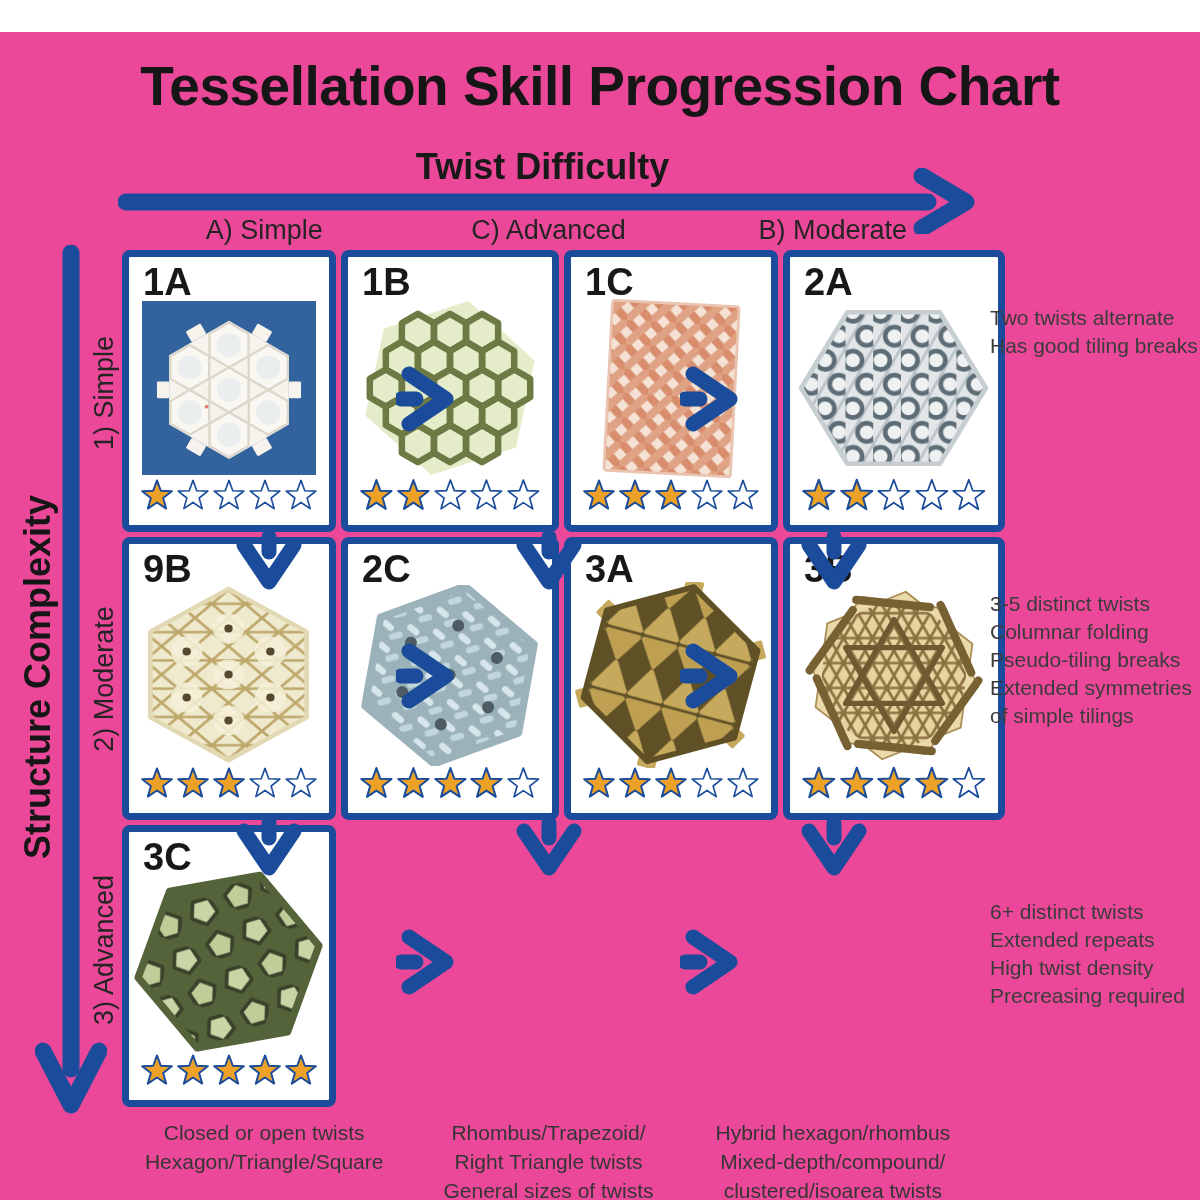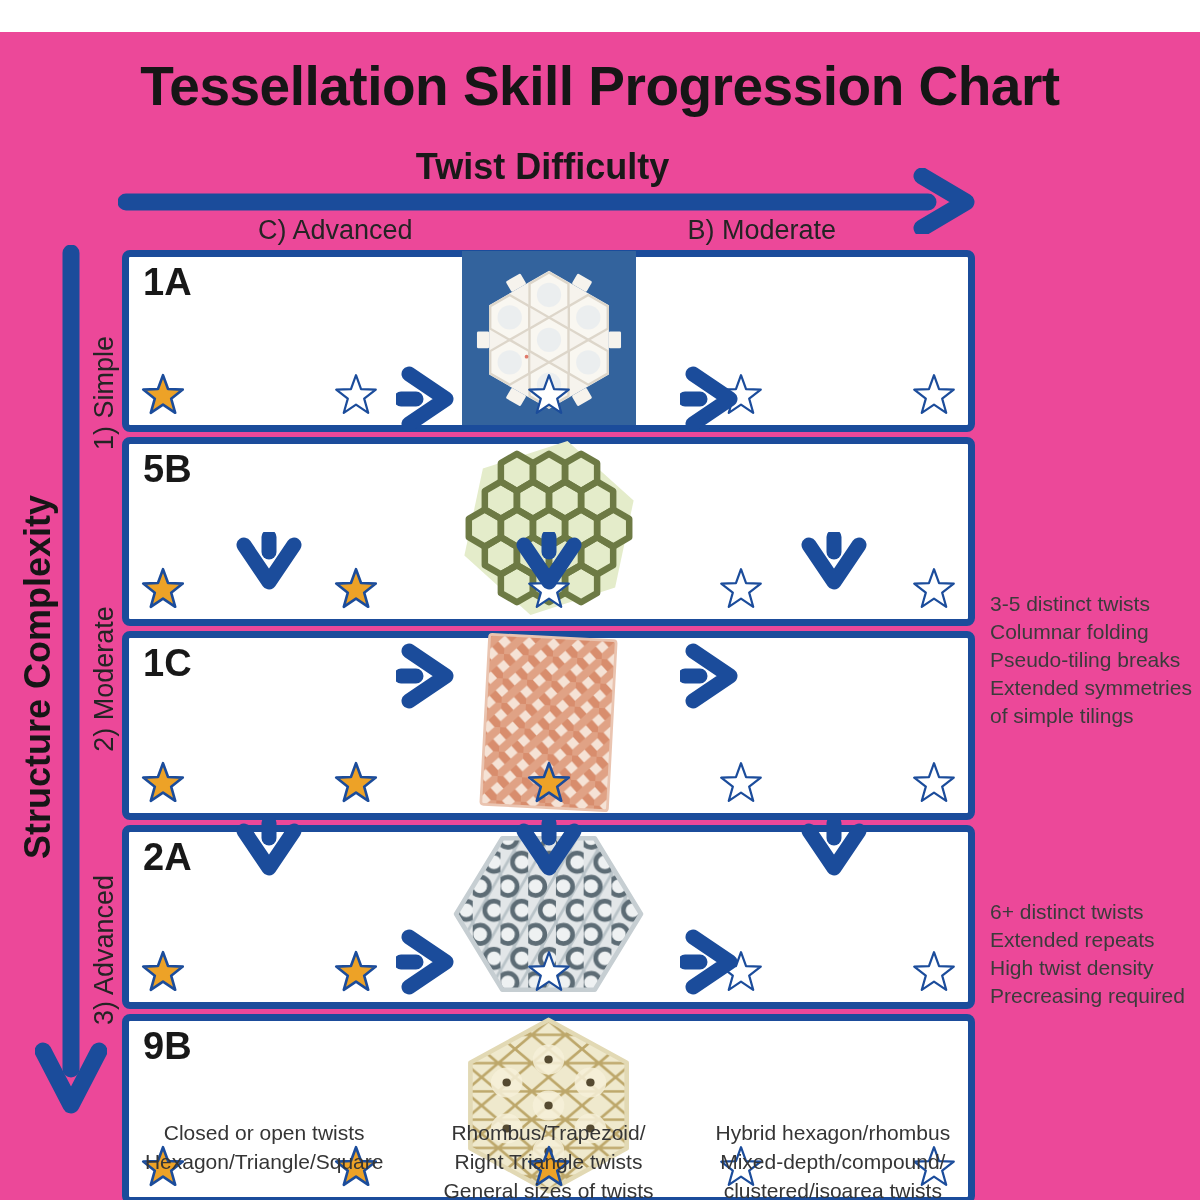--- a/index.html
+++ b/index.html
@@ -11,21 +11,21 @@
         font-size:36px;font-weight:800;color:#191919;}
   .axis-arrow{position:absolute;}
   .axis-arrow path{stroke:var(--accent-blue);stroke-width:17;fill:none;
         stroke-linecap:round;stroke-linejoin:round;}
   .col-labels{position:absolute;top:183px;left:122px;width:853px;display:flex;}
   .col-labels div{flex:1;text-align:center;font-size:27px;font-weight:500;color:#242424;}
   .v-label{position:absolute;transform:translate(-50%,-50%) rotate(-90deg);white-space:nowrap;}
   .y-axis-title{font-size:36px;font-weight:800;color:#161616;}
   .row-label{font-size:27px;font-weight:500;color:#242424;}
   .grid{position:absolute;left:122px;top:218px;width:853px;height:857px;display:grid;
-        grid-template-columns:repeat(1,1fr);grid-template-rows:repeat(3,1fr);gap:5px;box-sizing:border-box;border-radius:19px;}
+        grid-template-columns:repeat(4,1fr);grid-template-rows:repeat(3,1fr);gap:5px;box-sizing:border-box;border-radius:19px;}
   .cell{border:7px solid var(--accent-blue);border-radius:8px;background:#fff;position:relative;
         display:flex;align-items:center;justify-content:center;box-sizing:border-box;}
   .cell-label{position:absolute;top:4px;left:14px;font-size:38px;font-weight:800;color:#181818;}
   .tess{margin-top:-6px;}
   .stars{position:absolute;left:10px;right:10px;bottom:5px;display:flex;justify-content:space-between;}
   .star{width:48px;height:48px;}
   .star path{stroke:var(--accent-blue);stroke-width:1.3;stroke-linejoin:round;}
   .star.filled path{fill:var(--star-fill);}
   .star.empty path{fill:#ffffff;stroke-width:1.1;}
   .arrow{position:absolute;}
@@ -42,20 +42,21 @@
 <div class="page">
 
   <div class="page-title">Tessellation Skill Progression Chart</div>
 
   <div class="x-axis-title">Twist Difficulty</div>
   <svg class="axis-arrow" style="left:118px;top:136px" width="862" height="66" viewBox="0 0 862 66">
     <path d="M8,34 L810,34"></path>
       <path d="M804,8 L848,34 L804,60"></path>
   </svg>
   <div class="col-labels">
+    <div>A) Simple</div>
     <div>C) Advanced</div>
     <div>B) Moderate</div>
   </div>
 
   <svg class="axis-arrow" style="left:35px;top:213px" width="72" height="870" viewBox="0 0 72 870">
     <path d="M36,8 L36,824"></path>
       <path d="M8,806 L36,860 L64,806"></path>
   </svg>
   <div class="v-label y-axis-title" style="left:38px;top:645px">Structure Complexity</div>
   <div class="v-label row-label" style="left:104px;top:361px">1) Simple</div>
@@ -116,21 +117,21 @@
           <svg class="star empty" viewBox="0 0 24 24">
             <path d="M12 1.6 L14.53 8.52 L21.89 8.79 L16.09 13.33 L18.11 20.41 L12 16.3 L5.89 20.41 L7.91 13.33 L2.11 8.79 L9.47 8.52 Z"></path>
           </svg>
           <svg class="star empty" viewBox="0 0 24 24">
             <path d="M12 1.6 L14.53 8.52 L21.89 8.79 L16.09 13.33 L18.11 20.41 L12 16.3 L5.89 20.41 L7.91 13.33 L2.11 8.79 L9.47 8.52 Z"></path>
           </svg>
         </div>
     </div>
 
     <div class="cell">
-      <div class="cell-label">5B</div>
+      <div class="cell-label">1B</div>
       <svg class="tess" width="204" height="181" viewBox="0 0 220 195">
         <defs>
             <path id="hx20" d="M0,-20 L17.3,-10 L17.3,10 L0,20 L-17.3,10 L-17.3,-10 Z"></path>
           </defs>
         <g transform="translate(110,97)">
           <path transform="rotate(12)" d="M0,-96 L83.1,-48 L83.1,48 L0,96 L-83.1,48 L-83.1,-48 Z" fill="#e4ecca"></path>
           <g fill="none" stroke="#6d7a44" stroke-width="7" stroke-linejoin="round">
             <use href="#hx20"></use>
               <use href="#hx20" transform="translate(34.6,0)"></use>
               <use href="#hx20" transform="translate(-34.6,0)"></use>
@@ -496,20 +497,22 @@
       </svg></div>
   <div class="arrow" style="left:514px;top:786px"><svg width="70" height="62" viewBox="0 0 70 62">
         <path d="M35 5 L35 20"></path>
         <path d="M10 13 L35 50 L60 13"></path>
       </svg></div>
   <div class="arrow" style="left:799px;top:786px"><svg width="70" height="62" viewBox="0 0 70 62">
         <path d="M35 5 L35 20"></path>
         <path d="M10 13 L35 50 L60 13"></path>
       </svg></div>
 
+  <div class="note right-note" style="top:272px">Two twists alternate
+Has good tiling breaks</div>
   <div class="note right-note" style="top:558px">3-5 distinct twists
 Columnar folding
 Pseudo-tiling breaks
 Extended symmetries
 of simple tilings</div>
   <div class="note right-note" style="top:866px">6+ distinct twists
 Extended repeats
 High twist density
 Precreasing required</div>
 

